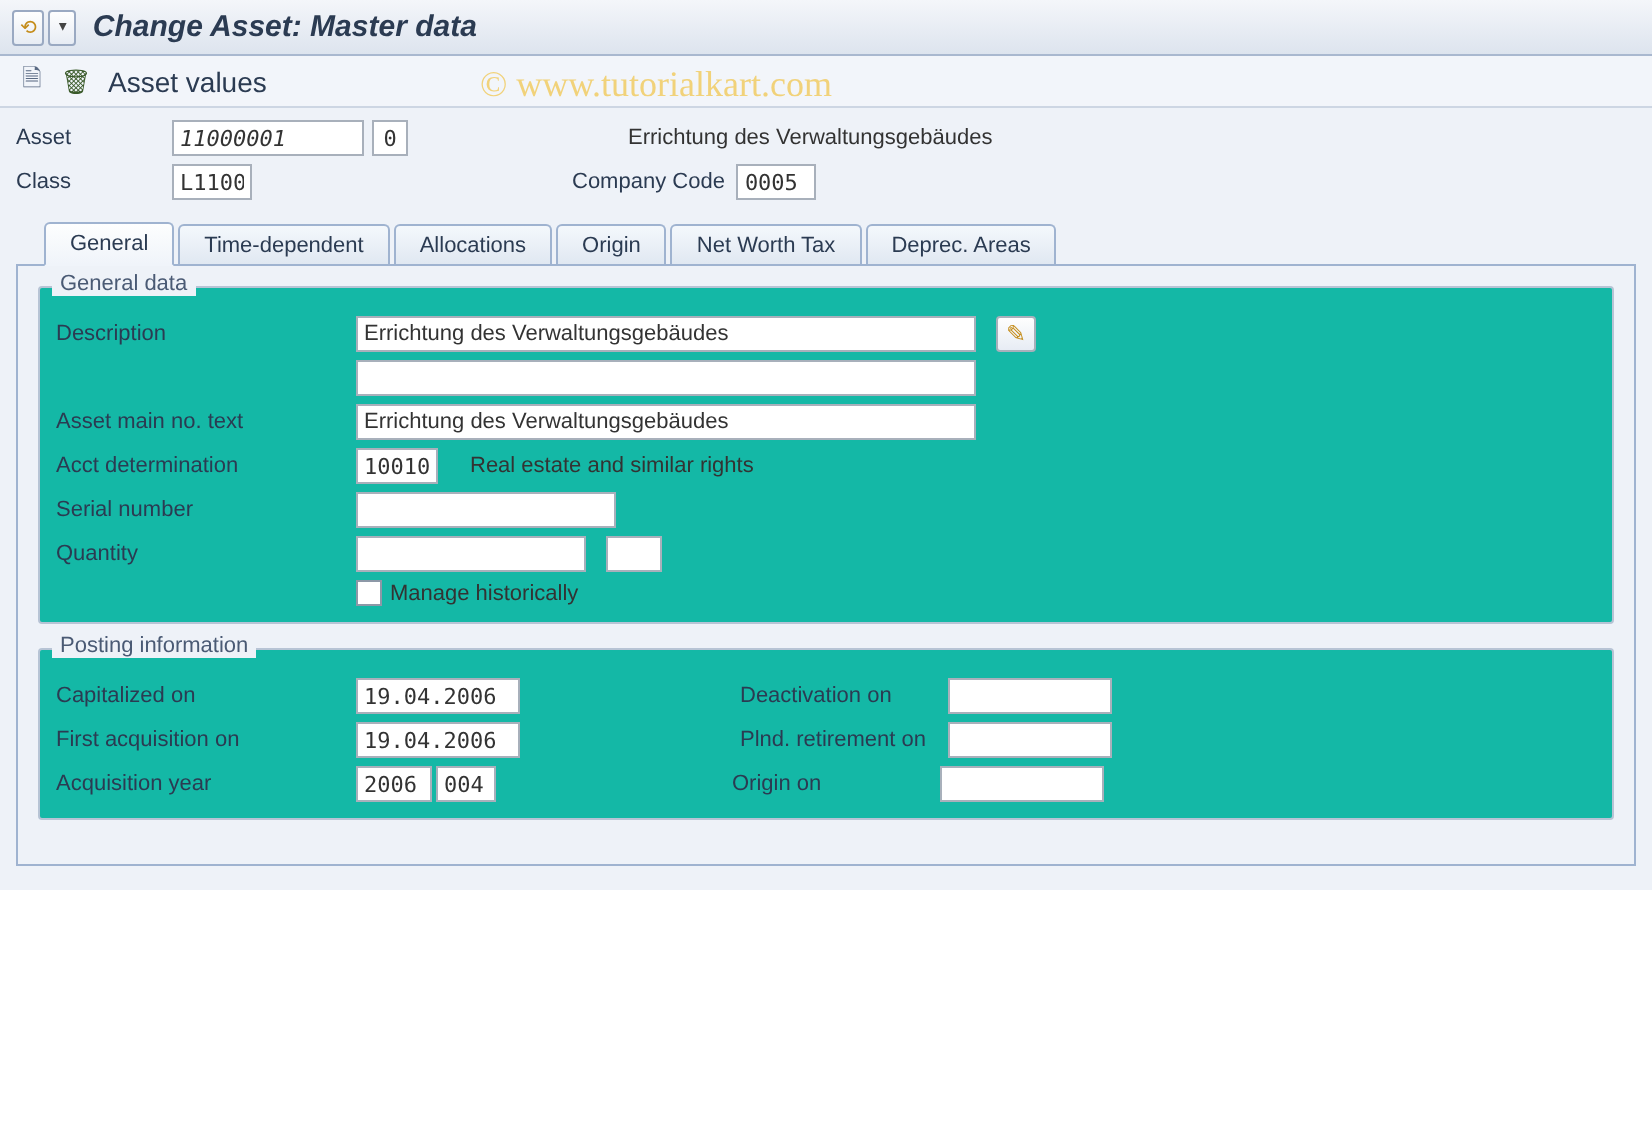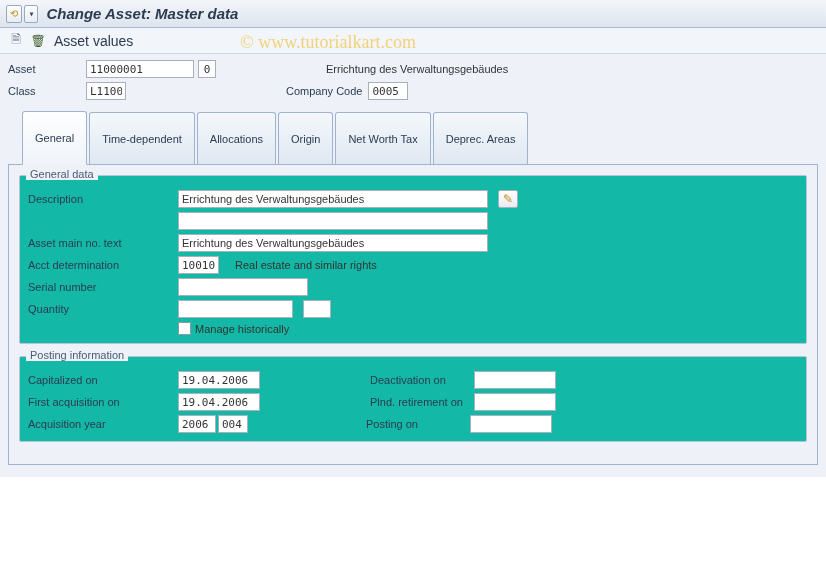--- a/index.html
+++ b/index.html
@@ -81,21 +81,21 @@
   .gap { display: inline-block; }
   .tab-strip {
     display: flex;
     align-items: flex-end;
     padding-left: 14px;
     margin-top: 10px;
   }
   .tab {
     border: 1px solid #9fb3d0;
     border-bottom: none;
-    padding: 20px 12px;
+    padding: 4px 12px;
     margin-right: 2px;
     background: linear-gradient(#f4f8fc, #dfe7f1);
     color: #2b3b52;
     border-radius: 3px 3px 0 0;
     font-size: 11px;
     position: relative;
     top: 1px;
   }
   .tab.active {
     background: linear-gradient(#fdfefe, #f0f4fa);
@@ -177,21 +177,21 @@
   <span class="icon-btn" style="color:#3a5a2a;">🗑</span>
   <span class="toolbar2-label">Asset values</span>
 </div>
 
 <div class="watermark">© www.tutorialkart.com</div>
 
 <div class="content-area">
 
   <div class="hdr-row">
     <span class="lbl">Asset</span>
-    <input class="inp" style="width: 108px;" value="11000001">
+    <input class="inp" style="width: 96px; font-style: italic;" value="11000001">
     <span class="gap" style="width:4px;"></span>
     <input class="inp" style="width: 18px; text-align: center;" value="0">
     <span class="gap" style="width:110px;"></span>
     <span>Errichtung des Verwaltungsgebäudes</span>
   </div>
   <div class="hdr-row">
     <span class="lbl">Class</span>
     <input class="inp" style="width: 40px;" value="L1100">
     <span class="gap" style="width:160px;"></span>
     <span class="lbl2">Company Code</span>
@@ -264,19 +264,19 @@
         <input class="inp" style="width: 82px;" value="19.04.2006">
         <span class="gap" style="width:110px;"></span>
         <span class="field-label2">Plnd. retirement on</span>
         <input class="inp" style="width: 82px;" value="">
       </div>
       <div class="field-row">
         <span class="field-label">Acquisition year</span>
         <input class="inp" style="width: 38px;" value="2006">
         <input class="inp" style="width: 30px; margin-left: 2px;" value="004">
         <span class="gap" style="width:118px;"></span>
-        <span class="field-label2">Posting on</span>
+        <span class="field-label2">Origin on</span>
         <input class="inp" style="width: 82px;" value="">
       </div>
     </div>
 
   </div>
 </div>
 
 </body></html>

